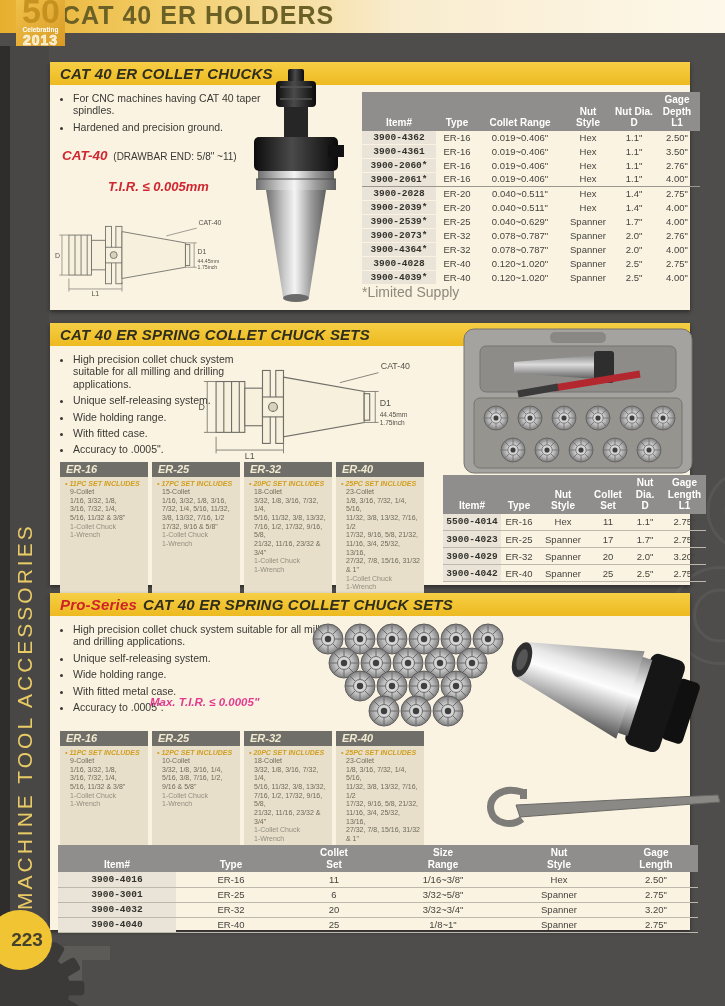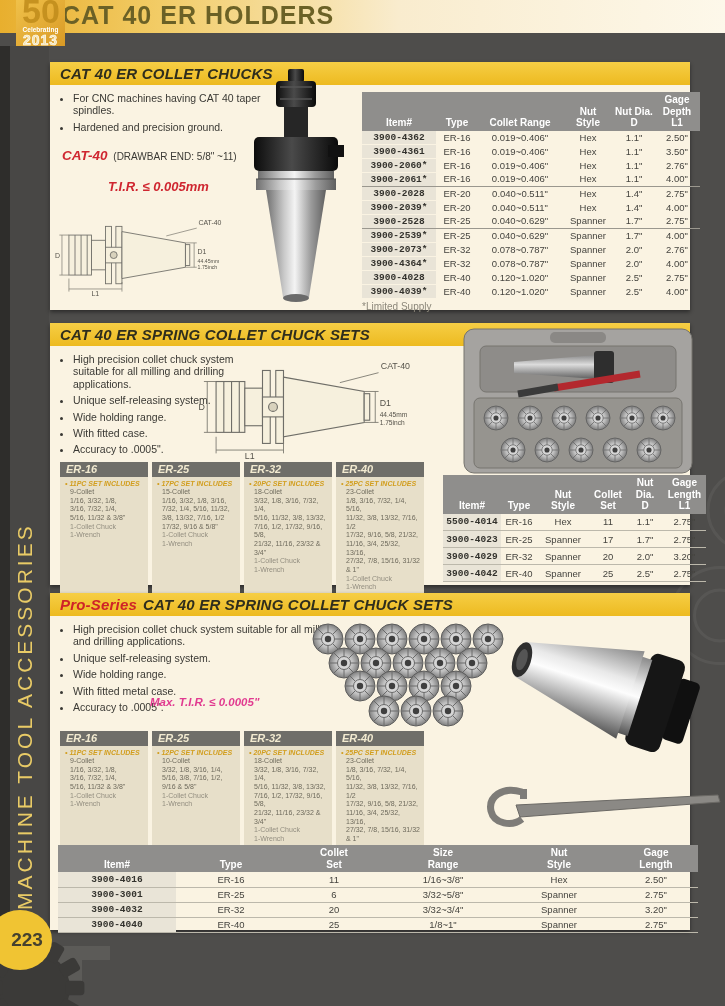--- a/index.html
+++ b/index.html
@@ -55,21 +55,21 @@
     white-space:pre-line; padding:2px 1px; line-height:1.15; vertical-align:bottom; }
   td { font-size:9.5px; color:#45443f; text-align:center; padding:1px 1px; overflow:hidden; white-space:nowrap; }
   td.item-col { background:#e9e4d7; font-weight:bold; color:#33322d; border-bottom:1px solid #faf3e2;font-family:Liberation Mono, monospace; }
   .spec-table { position:absolute; }
   #t1 { left:312px; top:30px; width:338px; }
   #t1 td { height:13.5px; }
   #t1 th:nth-child(1),#t1 td:nth-child(1){width:74px;} #t1 th:nth-child(2),#t1 td:nth-child(2){width:42px;}
   #t1 th:nth-child(3),#t1 td:nth-child(3){width:84px;} #t1 th:nth-child(4),#t1 td:nth-child(4){width:52px;}
   #t1 th:nth-child(5),#t1 td:nth-child(5){width:40px;} #t1 th:nth-child(6),#t1 td:nth-child(6){width:46px;}
   #t1 tr.group-end td { border-bottom:1px solid #9a978e; }
-  .footnote { position:absolute; left:312px; top:239px; font-size:10px; color:#8d887b; }
+  .footnote { position:absolute; left:312px; top:222px; font-size:14px; color:#8d887b; }
 
   #t2 { left:393px; top:152px; width:263px; }
   #t2 td { height:17px; border-bottom:1px solid #bcb8ab; }
   #t2 th:nth-child(1),#t2 td:nth-child(1){width:58px;} #t2 th:nth-child(2),#t2 td:nth-child(2){width:36px;}
   #t2 th:nth-child(3),#t2 td:nth-child(3){width:52px;} #t2 th:nth-child(4),#t2 td:nth-child(4){width:38px;}
   #t2 th:nth-child(5),#t2 td:nth-child(5){width:36px;} #t2 th:nth-child(6),#t2 td:nth-child(6){width:43px;}
 
   #t3 { left:8px; top:252px; width:640px; }
   #t3 td { height:15px; border-bottom:1px solid #bcb8ab; }
   #t3 th:nth-child(1),#t3 td:nth-child(1){width:118px;} #t3 th:nth-child(2),#t3 td:nth-child(2){width:110px;}
@@ -274,28 +274,20 @@
             <td>1.4"</td>
             <td>2.75"</td>
           </tr>
           <tr>
             <td class="item-col">3900-2039*</td>
             <td>ER-20</td>
             <td>0.040~0.511"</td>
             <td>Hex</td>
             <td>1.4"</td>
             <td>4.00"</td>
-          </tr>
-          <tr class="group-end">
-            <td class="item-col">3900-2528</td>
-            <td>ER-25</td>
-            <td>0.040~0.629"</td>
-            <td>Spanner</td>
-            <td>1.7"</td>
-            <td>2.75"</td>
           </tr>
           <tr>
             <td class="item-col">3900-2539*</td>
             <td>ER-25</td>
             <td>0.040~0.629"</td>
             <td>Spanner</td>
             <td>1.7"</td>
             <td>4.00"</td>
           </tr>
           <tr>

